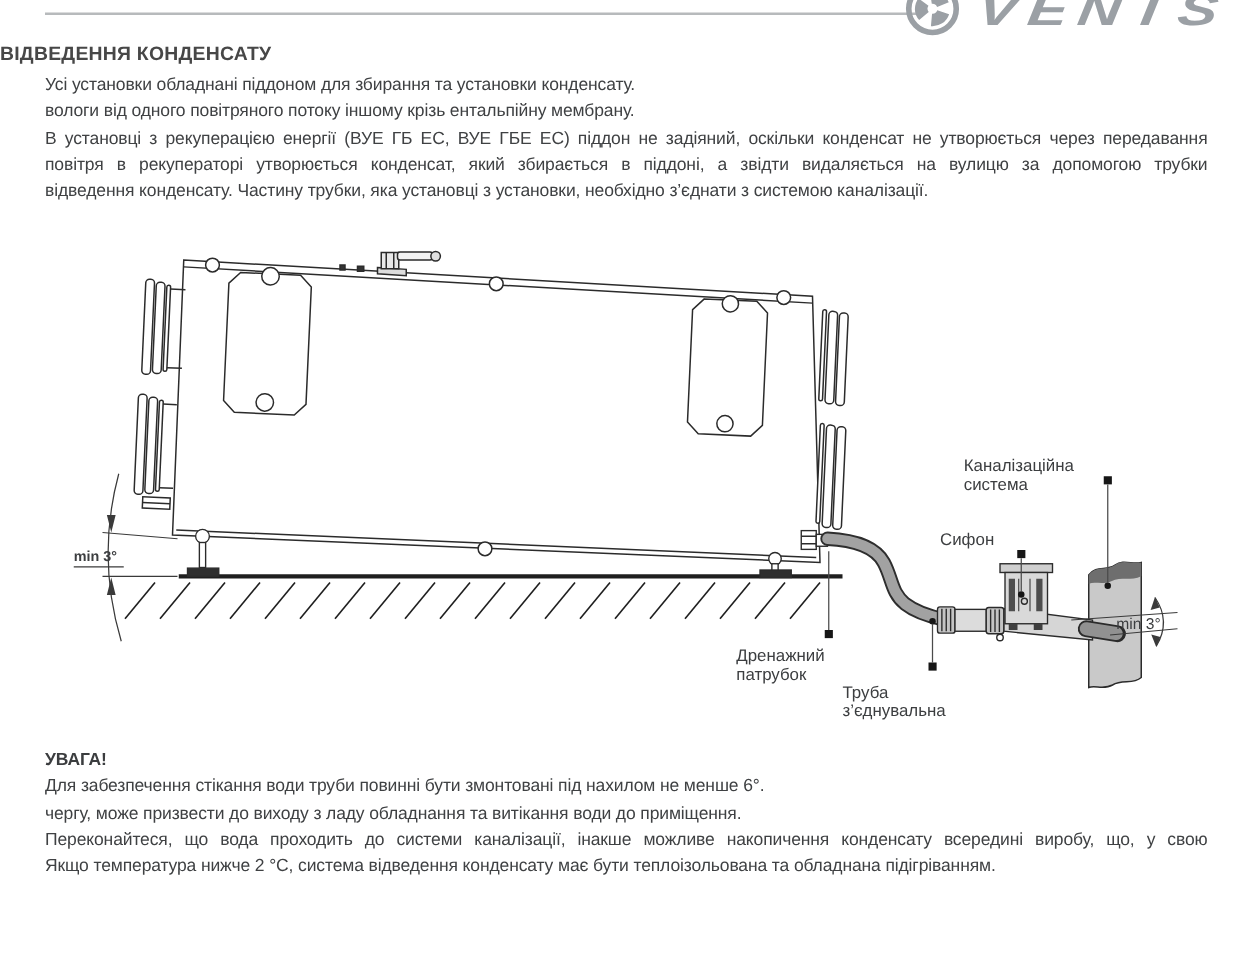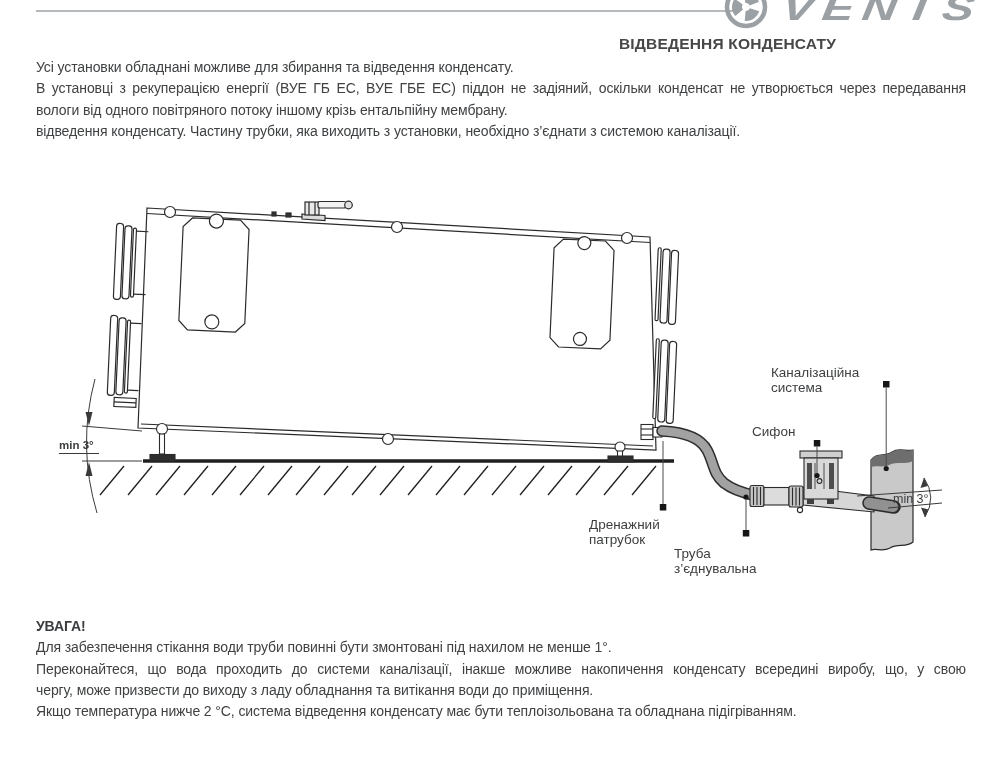--- a/index.html
+++ b/index.html
@@ -4,32 +4,32 @@
 <style>
   html,body{margin:0;padding:0;background:#ffffff;}
   .page{
     position:relative;width:1000px;height:767px;overflow:hidden;background:#fff;
     font-family:"Liberation Sans", sans-serif;color:#3f4143;
   }
   .top-rule{position:absolute;left:36px;top:10px;width:697px;height:2px;background:#b7babc;}
   .logo-wrap{position:absolute;left:722px;top:0;width:272px;height:29px;overflow:hidden;}
   .logo-wrap svg{display:block;margin-top:-17px;}
   .doc-title{
-    position:absolute;left:0;top:35px;width:836px;text-align:right;
+    position:absolute;left:0;top:35px;width:836px;text-align:left;
     font-size:15.5px;font-weight:bold;color:#474747;letter-spacing:0.2px;
   }
   .textblock{
     position:absolute;left:36px;width:930px;
     font-size:14px;line-height:21.35px;letter-spacing:-0.1px;color:#3f4143;
   }
   .intro{top:57px;}
   .warning{top:597px;}
   .tline{white-space:normal;}
   .just{text-align:justify;text-align-last:justify;}
-  .bold{font-weight:bold;color:#3b3d3f;margin-top:19px;}
+  .bold{font-weight:bold;color:#3b3d3f;}
   .diagram{position:absolute;left:50px;top:185px;width:900px;height:405px;}
   svg text{font-family:"Liberation Sans", sans-serif;}
   .dlabel{font-size:13.5px;fill:#3c3e40;}
   .dsmall{font-size:11.5px;fill:#3c3e40;}
   .dsmall2{font-size:12.5px;fill:#3c3e40;}
 </style>
 </head>
 <body>
 
 <div class="page">
@@ -42,24 +42,25 @@
         <circle cx="24" cy="24" r="19" fill="none" stroke="#9ba0a5" stroke-width="4.5"></circle>
         <circle cx="24" cy="24" r="9" fill="none" stroke="#9ba0a5" stroke-width="10" stroke-dasharray="12 7" transform="rotate(18 24 24)"></circle>
       </g>
       <text x="58" y="37" font-size="35" font-weight="bold" font-style="italic" letter-spacing="6" fill="#9ba0a5" textLength="200" lengthAdjust="spacingAndGlyphs" transform="translate(6,0) skewX(-8)">VENTS</text>
     </svg>
   </div>
 
   <div class="doc-title">ВІДВЕДЕННЯ КОНДЕНСАТУ</div>
 
   <div class="textblock intro">
-    <div class="tline">Усі установки обладнані можливе для збирання та відведення конденсату.</div>
+    <div class="tline">Усі установки обладнані піддоном для збирання та установки конденсату.</div>
+    <div class="tline">вологи від одного повітряного потоку іншому крізь ентальпійну мембрану.</div>
     <div class="tline just">В установці з рекуперацією енергії (ВУЕ ГБ ЕС, ВУЕ ГБЕ ЕС) піддон не задіяний, оскільки конденсат не утворюється через передавання</div>
-    <div class="tline">вологи від одного повітряного потоку іншому крізь ентальпійну мембрану.</div>
-    <div class="tline">відведення конденсату. Частину трубки, яка виходить з установки, необхідно з’єднати з системою каналізації.</div>
+    <div class="tline just">повітря в рекуператорі утворюється конденсат, який збирається в піддоні, а звідти видаляється на вулицю за допомогою трубки</div>
+    <div class="tline">відведення конденсату. Частину трубки, яка установці з установки, необхідно з’єднати з системою каналізації.</div>
   </div>
 
   <svg class="diagram" viewBox="50 185 900 405" width="900" height="405">
 
     <g fill="#ffffff" stroke="#2b2b2b" stroke-width="1.2">
       <polygon points="147,208 650,237 656,450 138,428"></polygon>
       <line x1="147" y1="213.5" x2="650" y2="242.5"></line>
       <line x1="141" y1="424" x2="653" y2="446"></line>
 
       <g transform="rotate(2.6 131 262)">
@@ -246,19 +247,19 @@
     <text class="dlabel" x="771" y="392">система</text>
     <text class="dlabel" x="752" y="436">Сифон</text>
     <text class="dlabel" x="589" y="529">Дренажний</text>
     <text class="dlabel" x="589" y="544">патрубок</text>
     <text class="dlabel" x="674" y="558">Труба</text>
     <text class="dlabel" x="674" y="573">з’єднувальна</text>
   </svg>
 
   <div class="textblock warning">
     <div class="tline bold">УВАГА!</div>
-    <div class="tline">Для забезпечення стікання води труби повинні бути змонтовані під нахилом не менше 1°.</div>
+    <div class="tline">Для забезпечення стікання води труби повинні бути змонтовані під нахилом не менше 6°.</div>
+    <div class="tline">чергу, може призвести до виходу з ладу обладнання та витікання води до приміщення.</div>
     <div class="tline just">Переконайтеся, що вода проходить до системи каналізації, інакше можливе накопичення конденсату всередині виробу, що, у свою</div>
-    <div class="tline">чергу, може призвести до виходу з ладу обладнання та витікання води до приміщення.</div>
     <div class="tline">Якщо температура нижче 2 °С, система відведення конденсату має бути теплоізольована та обладнана підігріванням.</div>
   </div>
 
 </div>
 
 </body></html>

